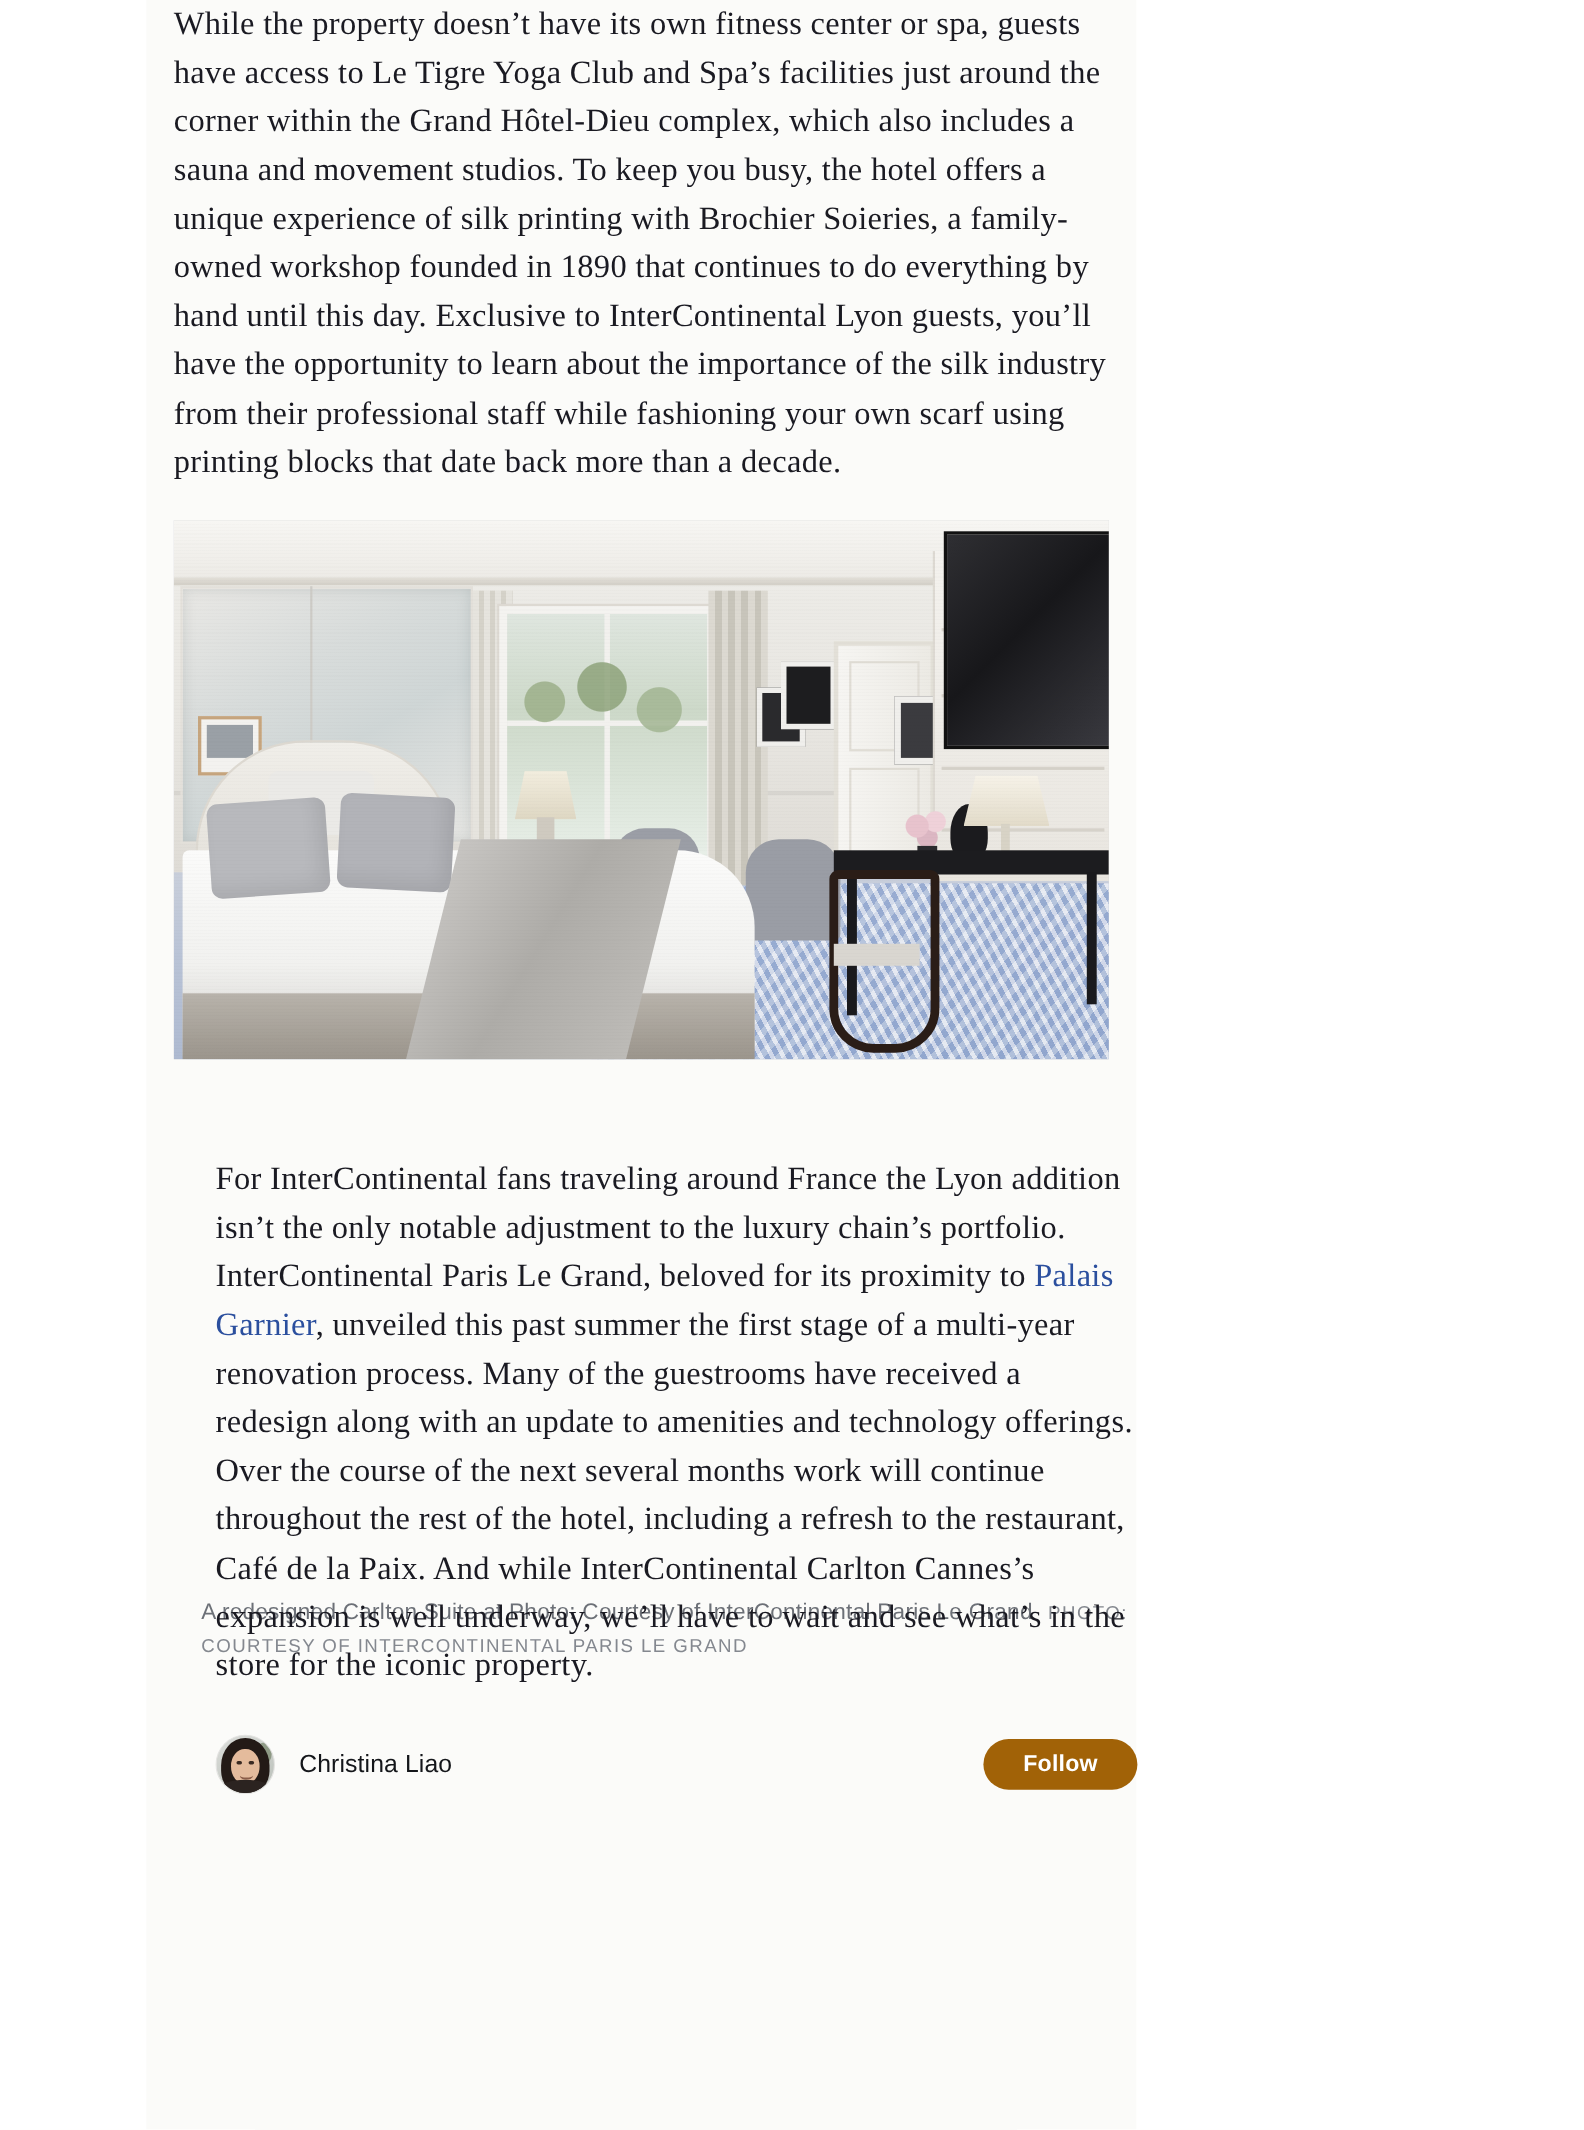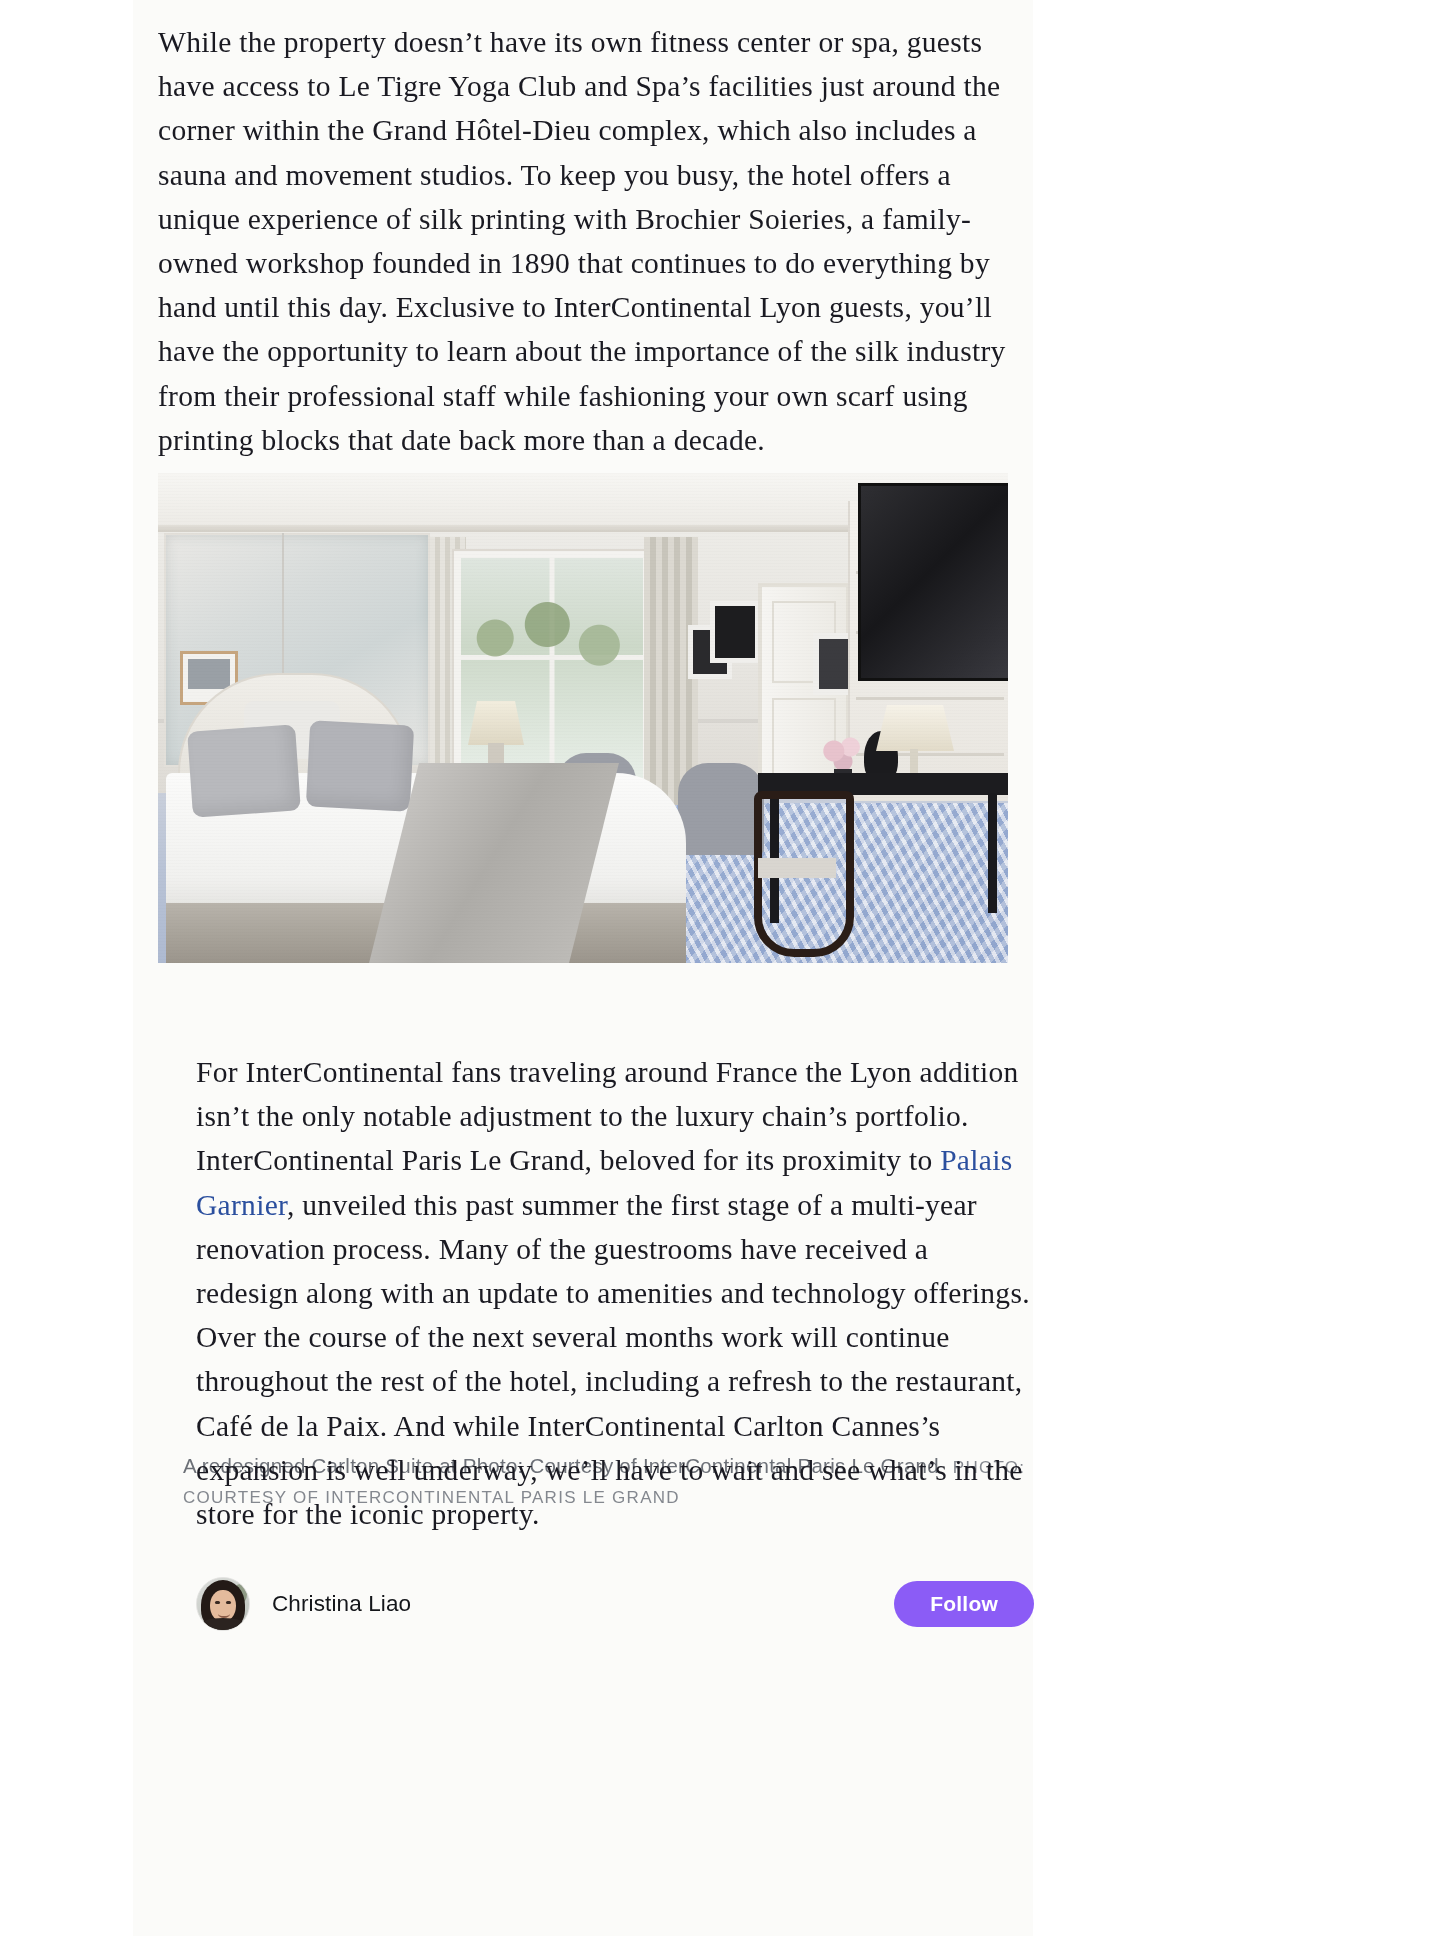--- a/index.html
+++ b/index.html
@@ -31,21 +31,21 @@
     font-size: 29.5px;
     line-height: 44.2px;
     color: #1a1a22;
     letter-spacing: 0.01em;
     margin: 0;
   }
 
   #lead-paragraph {
     position: absolute;
     left: 25px;
-    top: 20px;
+    top: 0;
     width: 856px;
   }
 
   
   #hero-figure {
     position: absolute;
     left: 25px;
     top: 473px;
     width: 850px;
   }
@@ -253,21 +253,21 @@
 
   #author-name {
     font-family: "Liberation Sans", sans-serif;
     font-size: 22.5px;
     color: #14161a;
     margin-left: 22px;
     letter-spacing: .005em;
   }
   #follow-button {
     margin-left: auto;
-    background: #8b5cf6;
+    background: #a16207;
     color: #ffffff;
     font-family: "Liberation Sans", sans-serif;
     font-size: 21px;
     font-weight: bold;
     border: none;
     border-radius: 26px;
     padding: 11px 36px;
     cursor: pointer;
     letter-spacing: .01em;
   }

